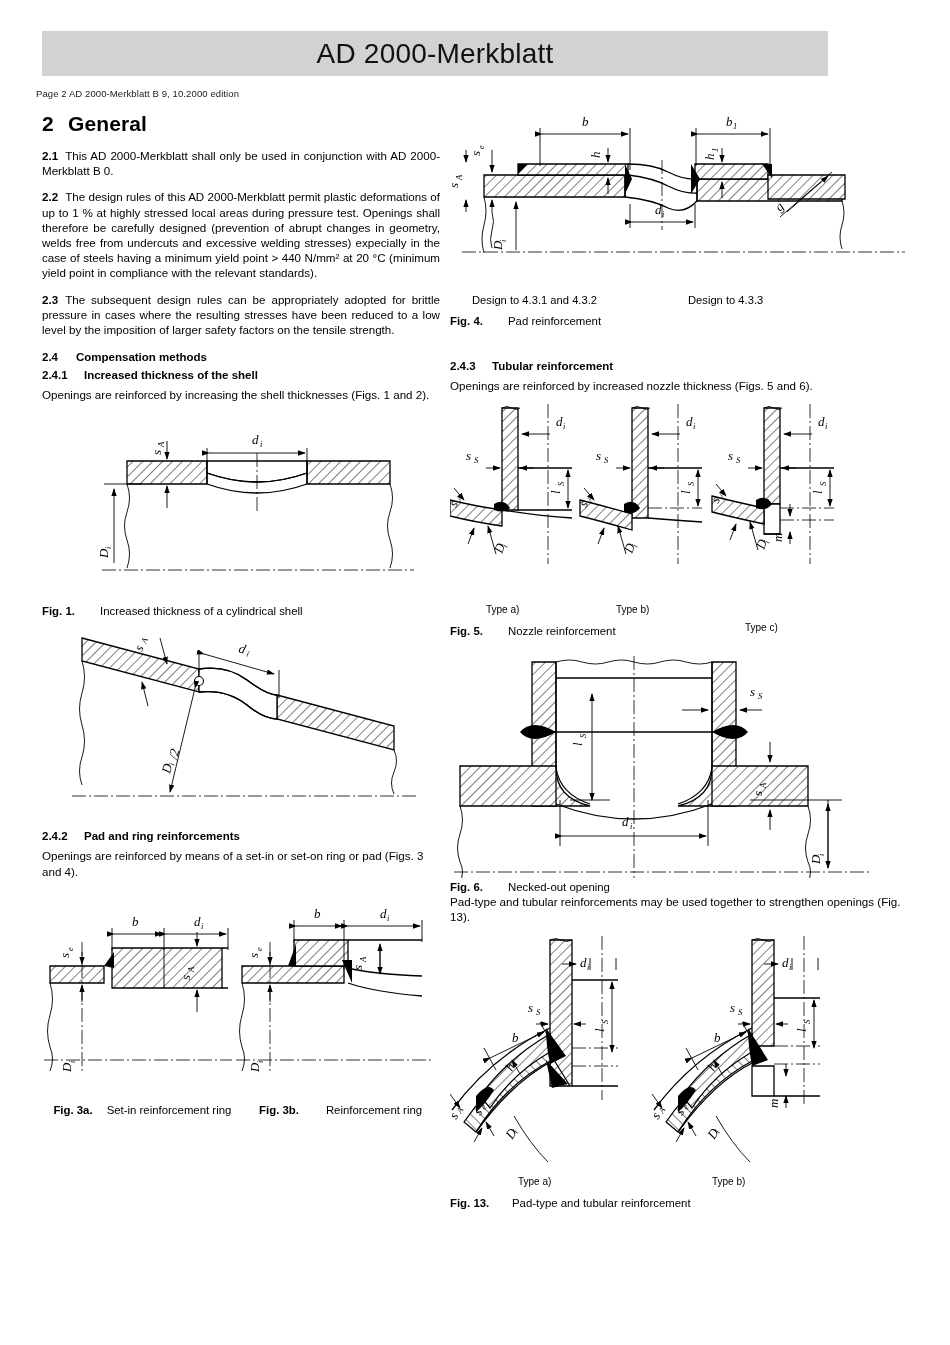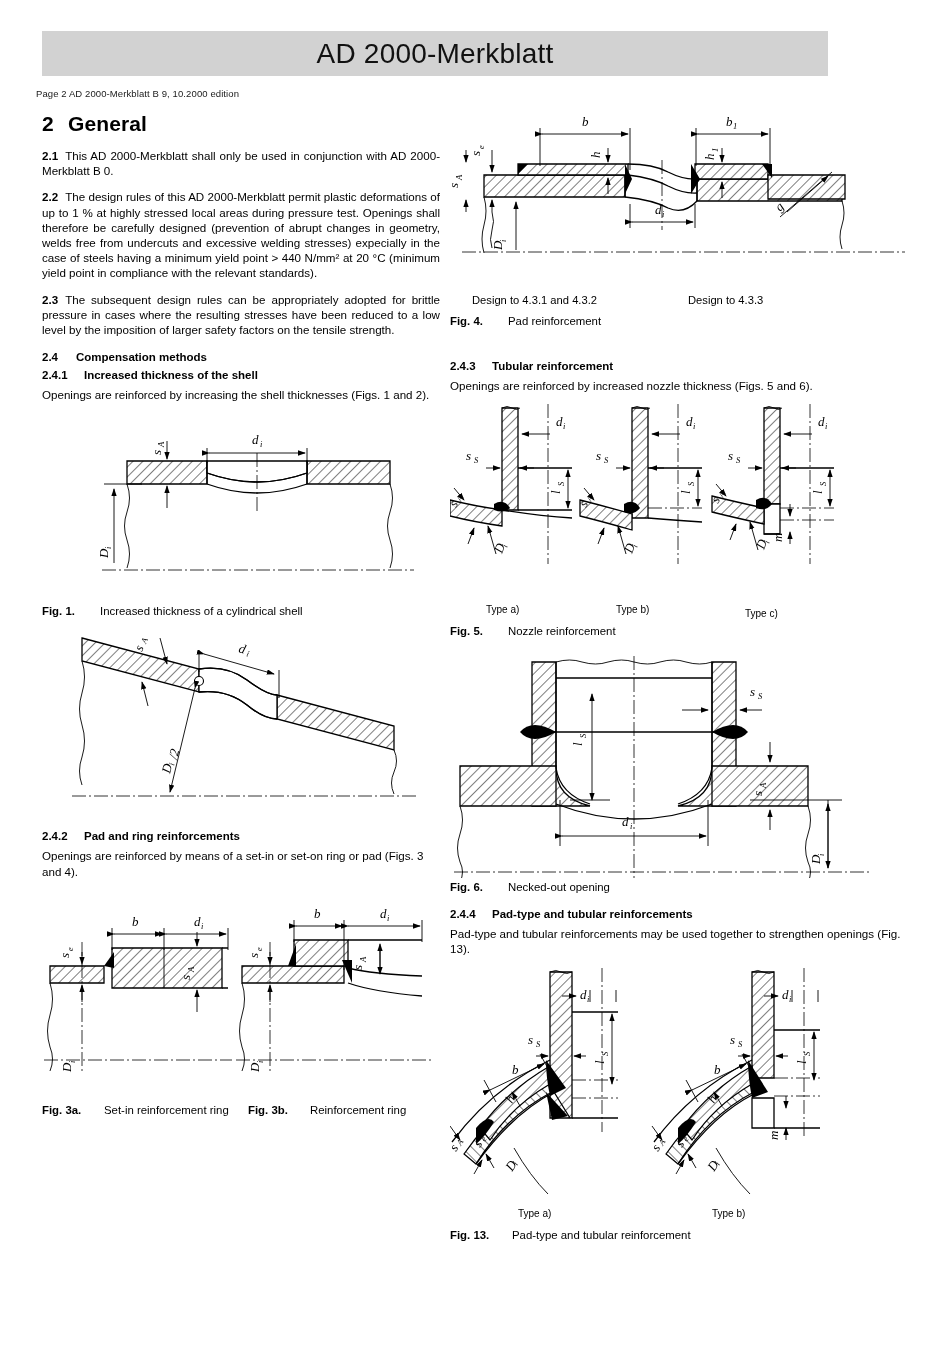--- a/index.html
+++ b/index.html
@@ -291,21 +291,21 @@
           <path class="dim" marker-end="url(#ar)" d="M338,60 L338,84"></path>
           <text class="lbl" transform="translate(320,80) rotate(-90)" x="0" y="0">s</text>
           <text class="lblsub" transform="translate(324,72) rotate(-90)" x="0" y="0">A</text>
 
           <path class="cl" d="M228,52 L228,182"></path>
           <text class="lbl" transform="translate(217,182) rotate(-90)" x="0" y="0">D</text>
           <text class="lblsub" transform="translate(221,173) rotate(-90)" x="0" y="0">i</text>
         </g>
       </svg>
 
-      <div style="display:flex; gap:14px; margin-top:2px;">
+      <div style="display:flex; gap:14px; margin-top:2px;text-align:center;">
         <div class="fig-cap" style="width:192px">
           <span class="fl" style="min-width:62px">Fig. 3a.</span>
           <span class="ft">Set-in reinforcement ring</span>
         </div>
         <div class="fig-cap" style="width:190px">
           <span class="fl" style="min-width:62px">Fig. 3b.</span>
           <span class="ft">Reinforcement ring</span>
         </div>
       </div>
     </div>
@@ -506,21 +506,21 @@
 
           <path class="dim" marker-end="url(#ar)" d="M78,100 L78,112"></path>
           <path class="dim" marker-end="url(#ar)" d="M78,140 L78,128"></path>
           <text class="lbl" transform="translate(70,138) rotate(-90)" x="0" y="0">m</text>
         </g>
       </svg>
 
       <div style="position:relative; height:20px;">
         <span class="typelbl" style="position:absolute; left:36px;  top:0">Type a)</span>
         <span class="typelbl" style="position:absolute; left:166px; top:0">Type b)</span>
-        <span class="typelbl" style="position:absolute; left:295px; top:4px">Type c)</span>
+        <span class="typelbl" style="position:absolute; left:295px; top:18px">Type c)</span>
       </div>
       <div class="fig-cap" style="margin-top:0">
         <span class="fl">Fig. 5.</span>
         <span class="ft">Nozzle reinforcement</span>
       </div>
     </div>
 
     <div class="fig-box" style="margin-top:10px">
       <svg width="470" height="230" viewBox="0 0 470 230">
 
@@ -576,23 +576,20 @@
         <path class="lnT" d="M300,152 L392,152"></path>
         <text class="lbl" transform="translate(370,216) rotate(-90)" x="0" y="0">D</text>
         <text class="lblsub" transform="translate(374,208) rotate(-90)" x="0" y="0">i</text>
       </svg>
       <div class="fig-cap" style="margin-top:2px">
         <span class="fl">Fig. 6.</span>
         <span class="ft">Necked-out opening</span>
       </div>
     </div>
 
-    <h3 class="sub wide" style="margin-top:14px">
-      <span class="num">2.4.4</span><span>Pad-type and tubular reinforcements</span>
-    </h3>
     <p class="body nojust">Pad-type and tubular reinforcements may be used together to strengthen openings (Fig. 13).</p>
 
     <div class="fig-box" style="margin-top:2px">
       <svg width="470" height="240" viewBox="0 0 470 240">
 
         <g>
 
           <path class="hatch-fill" d="M100,4 L122,4 L122,150 L100,150 Z"></path>
           <path class="ln" d="M122,44 L168,44"></path>
           <path class="ln" d="M122,150 L168,150"></path>

